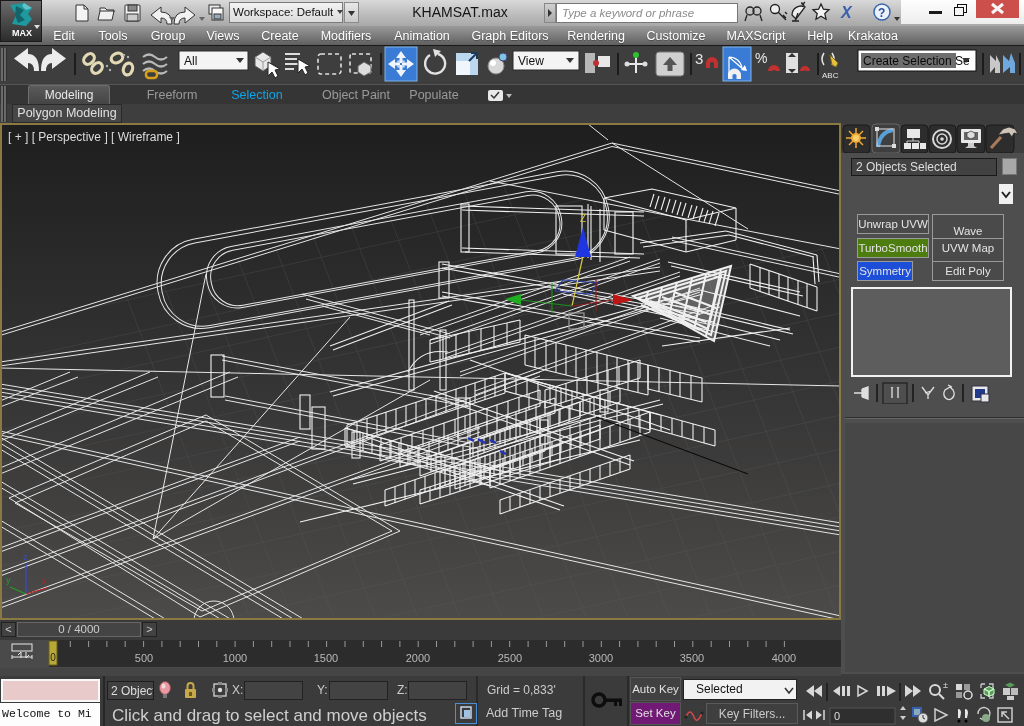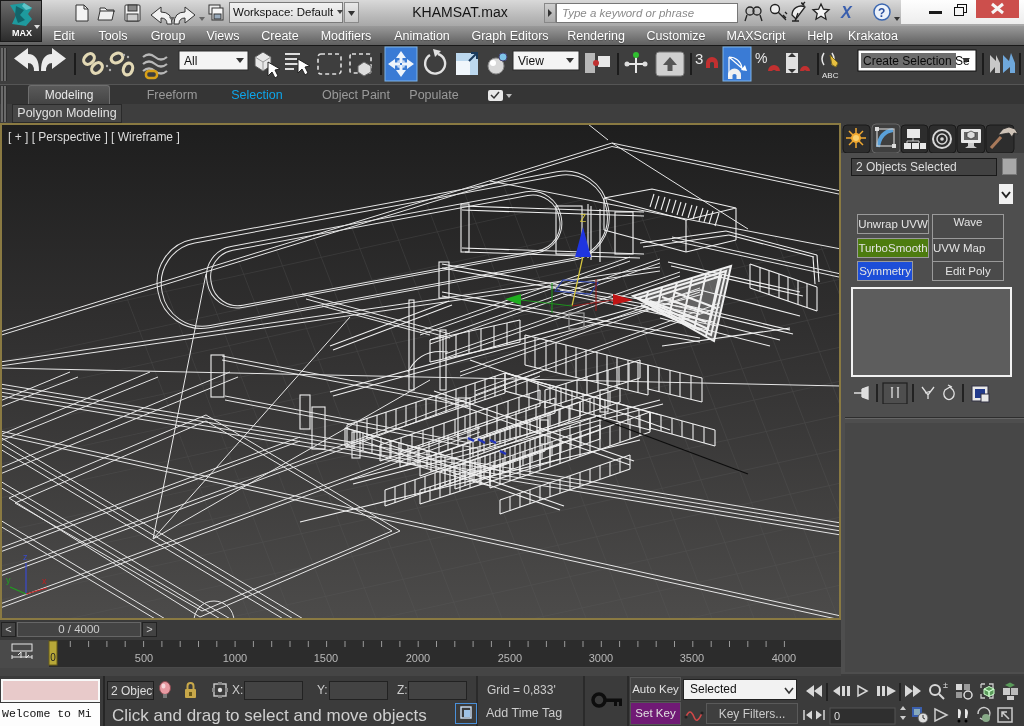--- a/index.html
+++ b/index.html
@@ -818,23 +818,23 @@
 <path d="M150,25 l10,-11" stroke="#a8795a" stroke-width="3.2"></path>
           <path d="M157,12 l5,-6 6,-2 6,2 3,5 -4,-1 -2,4 -3,-4 -6,1 z" fill="#cfc4b8" stroke="#2a2a2a" stroke-width="0.8"></path>
 </g>
 </svg></div>
 <div class="" style="left:851px;top:158px;width:146px;height:18px;background:#424242;border:1px solid #191919;color:#ddd;font-size:12px;padding:1px 4px">2 Objects Selected</div>
 <div class="" style="left:1002px;top:158px;width:15px;height:17px;background:#a8a8a8;border:1px solid #777"></div>
 <div class="" style="left:999px;top:184px;width:14px;height:20px;background:#f0f0f0"><svg width="14" height="20">
         <path d="M3,8 l4,5 4,-5" stroke="#222" stroke-width="2" fill="none"></path>
       </svg></div>
 <div class="" style="left:857px;top:214px;width:72px;height:20px;background:#4a4a4a;border:1px solid #9a9a9a;color:#e4e4e4;font-size:11.5px;text-align:center;padding-top:3px;white-space:nowrap;overflow:hidden">Unwrap UVW</div>
-<div class="" style="left:932px;top:214px;width:72px;height:36px;background:#4a4a4a;border:1px solid #9a9a9a;color:#e4e4e4;font-size:11.5px;text-align:center;padding-top:1px;white-space:nowrap;overflow:hidden">Wave</div>
+<div class="" style="left:932px;top:214px;width:72px;height:36px;background:#4a4a4a;border:1px solid #9a9a9a;color:#e4e4e4;font-size:11.5px;text-align:center;padding-top:10px;white-space:nowrap;overflow:hidden">Wave</div>
 <div class="" style="left:857px;top:238px;width:72px;height:20px;background:#4d7c0f;border:1px solid #9a9a9a;color:#e4e4e4;font-size:11.5px;text-align:center;padding-top:3px;white-space:nowrap;overflow:hidden">TurboSmooth</div>
-<div class="" style="left:932px;top:238px;width:72px;height:35px;background:#4a4a4a;border:1px solid #9a9a9a;color:#e4e4e4;font-size:11.5px;text-align:left;padding-top:3px;white-space:nowrap;overflow:hidden">UVW Map</div>
+<div class="" style="left:932px;top:238px;width:72px;height:35px;background:#4a4a4a;border:1px solid #9a9a9a;color:#e4e4e4;font-size:11.5px;text-align:center;padding-top:3px;white-space:nowrap;overflow:hidden">UVW Map</div>
 <div class="" style="left:857px;top:261px;width:56px;height:20px;background:#1d4ed8;border:1px solid #9a9a9a;color:#e4e4e4;font-size:11.5px;text-align:center;padding-top:3px;white-space:nowrap;overflow:hidden">Symmetry</div>
 <div class="" style="left:932px;top:261px;width:72px;height:20px;background:#4a4a4a;border:1px solid #9a9a9a;color:#e4e4e4;font-size:11.5px;text-align:center;padding-top:3px;white-space:nowrap;overflow:hidden">Edit Poly</div>
 <div class="" style="left:851px;top:287px;width:161px;height:90px;background:#5d5d5d;border:2px solid #f2f2f2"></div>
 <div class="" style="left:850px;top:382px;width:170px;height:22px;"><svg width="170" height="22">
 <g stroke="#e0e0e0" stroke-width="1.3" fill="none">
 <path d="M4,11 l8,0 m0,-4 l0,8 m0,-8 l6,-2 0,12 -6,-2" fill="#ddd"></path>
 <line x1="27" y1="2" x2="27" y2="20" stroke="#222" stroke-width="2"></line>
 <rect x="33" y="1" width="24" height="21" stroke="#222"></rect>
 <path d="M42,6 l0,10 m-1,-10 a2,3 0 0 1 2,0 M48,6 l0,10 m-1,-10 a2,3 0 0 1 2,0"></path>
 <line x1="63" y1="2" x2="63" y2="20" stroke="#222" stroke-width="2"></line>
@@ -949,21 +949,21 @@
         <g transform="translate(6,14)">
           <circle cx="7" cy="10" r="6" fill="none" stroke="#0d0d0d" stroke-width="3.5"></circle>
           <rect x="12" y="8.5" width="18" height="3.5" fill="#0d0d0d"></rect>
           <rect x="22" y="11" width="3" height="5" fill="#0d0d0d"></rect>
           <rect x="27" y="11" width="3" height="5" fill="#0d0d0d"></rect>
         </g>
       </svg></div>
 <div class="" style="left:627px;top:676px;width:2px;height:50px;background:#2a2a2a"></div>
 <div class="" style="left:630px;top:677px;width:51px;height:24px;background:#414141;border:1px solid #555;color:#e0e0e0;font-size:11.5px;text-align:center;padding-top:5px;white-space:nowrap">Auto Key</div>
 <div class="" style="left:630px;top:702px;width:51px;height:23px;background:#701a75;border:1px solid #555;color:#e0e0e0;font-size:11.5px;text-align:center;padding-top:4px;white-space:nowrap">Set Key</div>
-<div class="" style="left:683px;top:679px;width:114px;height:21px;background:#f2f2f2;border:1px solid #222;color:#111;font-size:12px;padding:2px 6px">Selected</div>
+<div class="" style="left:683px;top:679px;width:114px;height:21px;background:#f2f2f2;border:1px solid #222;color:#111;font-size:12px;padding:2px 12px">Selected</div>
 <div class="" style="left:782px;top:680px;width:14px;height:19px;background:#f2f2f2"><svg width="14" height="19">
         <path d="M3,8 l4,5 4,-5" stroke="#333" stroke-width="1.6" fill="none"></path>
       </svg></div>
 <div class="" style="left:684px;top:702px;width:20px;height:22px;"><svg width="20" height="22">
         <path d="M2,15 q4,-10 8,0 q3,8 8,-4" stroke="#d04848" stroke-width="1.6" fill="none"></path>
         <circle cx="2" cy="15" r="1.5" fill="#222"></circle>
         <circle cx="18" cy="11" r="1.5" fill="#222"></circle>
       </svg></div>
 <div class="" style="left:706px;top:703px;width:92px;height:21px;background:#3f3f3f;border:1px solid #5a5a5a;color:#ccc;font-size:12px;text-align:center;padding-top:3px">Key Filters...</div>
 <div class="" style="left:800px;top:676px;width:224px;height:50px;background:#3b3b3b"></div>

